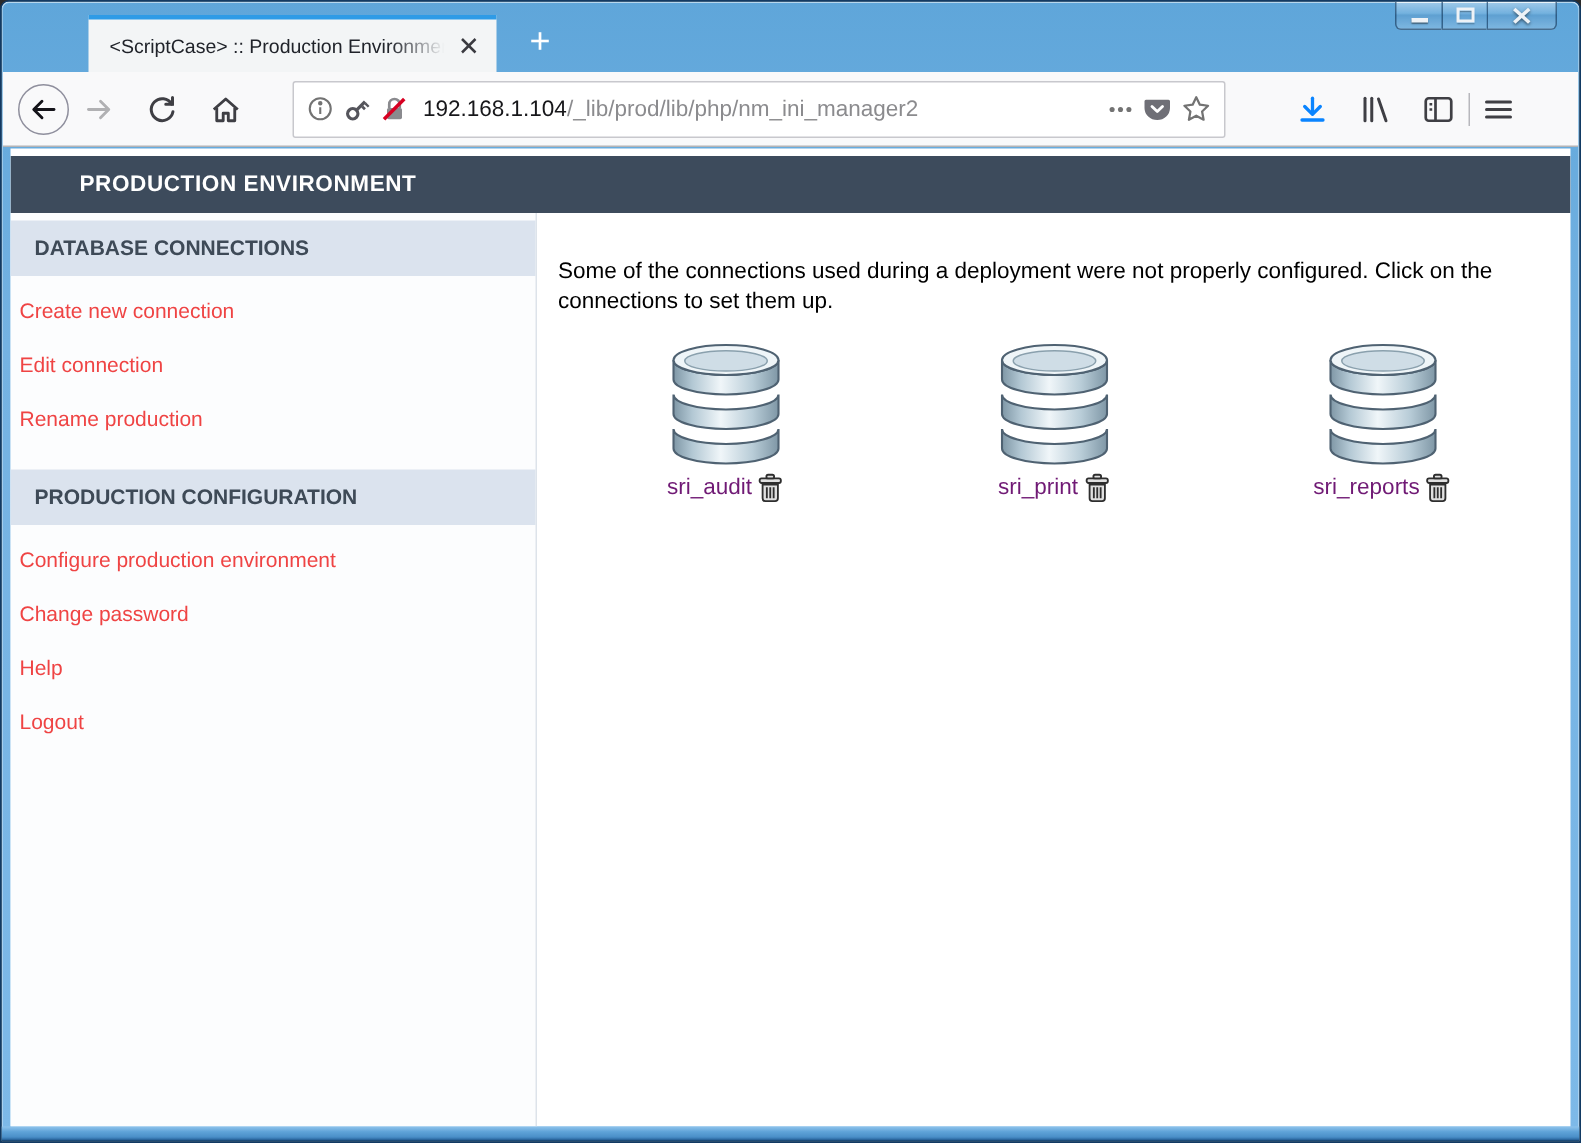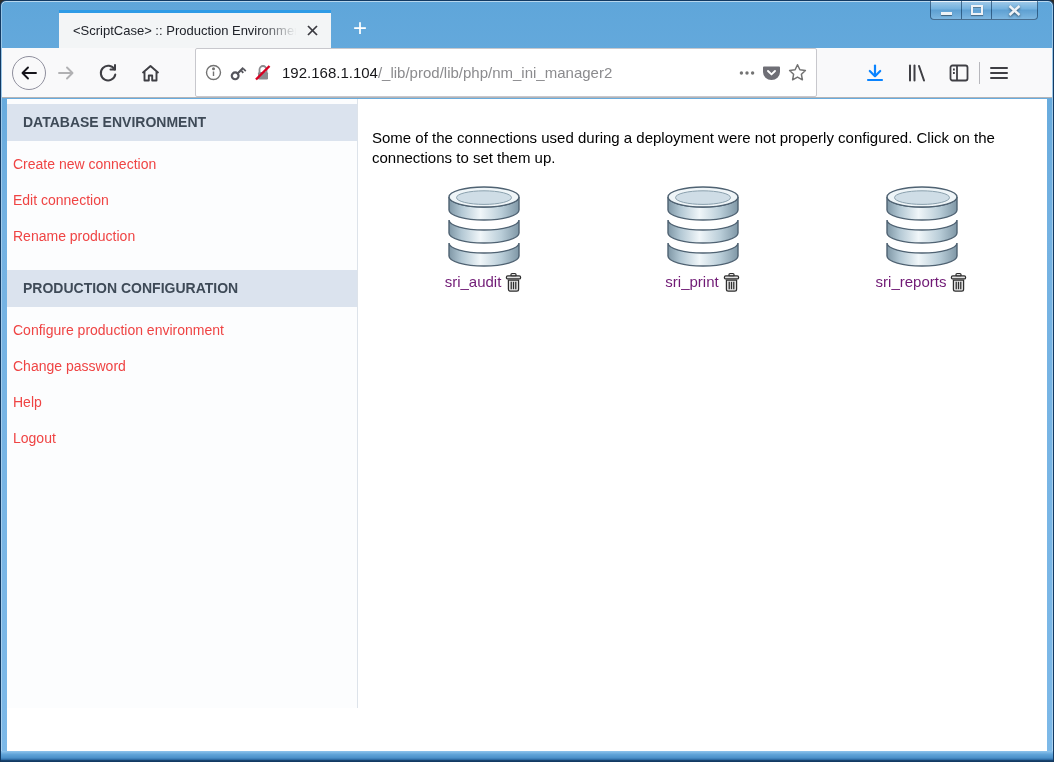--- a/index.html
+++ b/index.html
@@ -43,21 +43,21 @@
   
   .toolbar{
     position:absolute; top:47px; left:1px; right:1px; height:50px;
     background:#f9f9fa; border-bottom:1px solid #b4b4b6;
     display:flex; align-items:center; padding:0 12px 0 10px;
   }
   .tbtn{ display:flex; align-items:center; justify-content:center; }
   .back-circle{ width:34px; height:34px; border:1px solid #8f8f9d; border-radius:50%; background:#f9f9fa; }
   .tgap{ width:10px; } .tgap-lg{ width:22px; }
   .urlbar{
-    flex:1; max-width:622px; height:49px; margin-left:34px; margin-right:48px;
+    flex:1; max-width:622px; height:38px; margin-left:34px; margin-right:48px;
     background:#fff; border:1px solid #c8c8cd; border-radius:2px;
     display:flex; align-items:center; padding:0 9px; gap:7px;
   }
   .url-text{ flex:1; font-size:15px; white-space:nowrap; overflow:hidden; margin-left:3px;
     -webkit-mask-image:linear-gradient(90deg,#000 88%,transparent 99%);
     mask-image:linear-gradient(90deg,#000 88%,transparent 99%);
   }
   .url-host{ color:#17171a; } .url-path{ color:#8b8b8e; }
   .toolbar-sep{ width:1px; height:22px; background:#b7b7bc; margin:0 10px; }
   
@@ -258,24 +258,25 @@
     <div class="tbtn">
       <svg width="18" height="14" viewBox="0 0 18 14" stroke="#3f3f44" stroke-width="2" stroke-linecap="round">
         <line x1="1" y1="2" x2="17" y2="2"></line>
           <line x1="1" y1="7" x2="17" y2="7"></line>
           <line x1="1" y1="12" x2="17" y2="12"></line>
       </svg>
     </div>
   </div>
 
   <div class="page">
+    <div class="page-header">PRODUCTION ENVIRONMENT</div>
     <div class="page-body">
       <div class="sidebar">
         <div class="side-section">
-          <div class="side-section-title">DATABASE ENVIRONMENT</div>
+          <div class="side-section-title">DATABASE CONNECTIONS</div>
           <div class="side-items">
             <div class="side-item">Create new connection</div>
             <div class="side-item">Edit connection</div>
             <div class="side-item">Rename production</div>
           </div>
         </div>
         <div class="side-section">
           <div class="side-section-title">PRODUCTION CONFIGURATION</div>
           <div class="side-items">
             <div class="side-item">Configure production environment</div>

